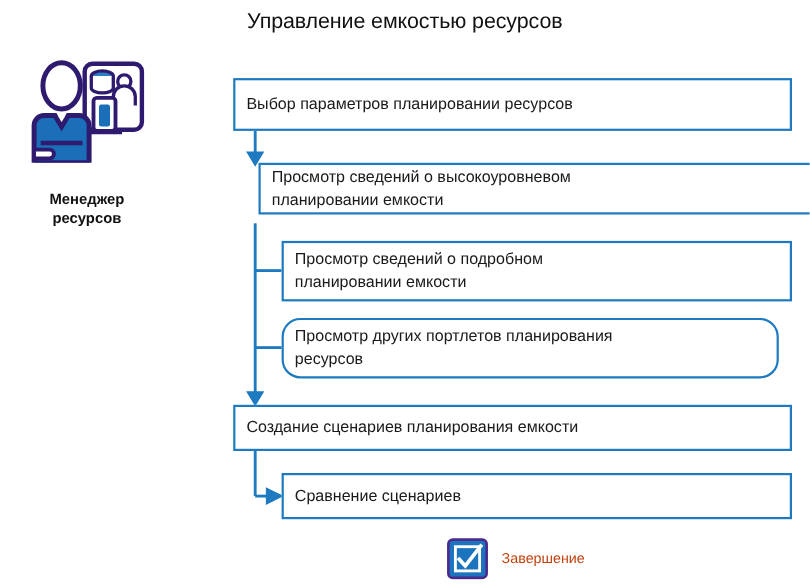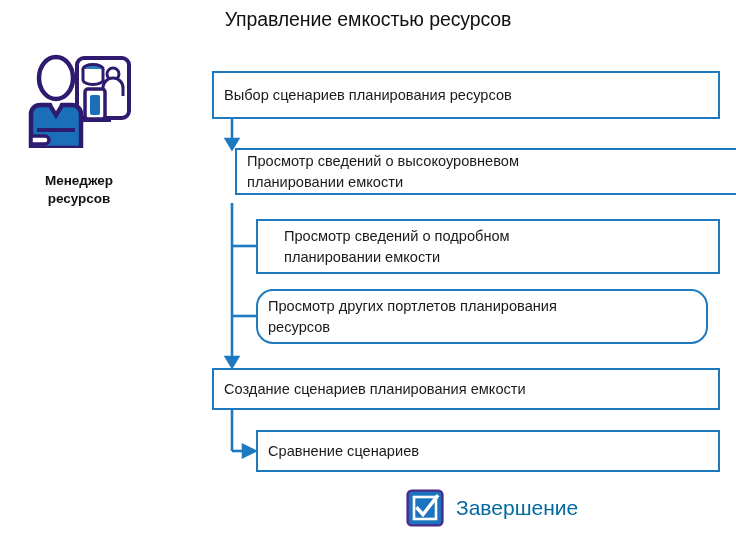--- a/index.html
+++ b/index.html
@@ -83,21 +83,21 @@
     display: block;
     padding: 0 0 0 10px;
     font-size: 14.6px;
     line-height: 21px;
     color: #1a1a1a;
     white-space: pre-line;
   }
 
   #node-1 { left: 212px; top: 71px;  width: 508px; height: 48px; }
   #node-2 { left: 212px; top: 148px; width: 508px; height: 47px; margin-left: 23px; }
-  #node-3 { left: 256px; top: 219px; width: 464px; height: 55px; padding-left: 16px; }
+  #node-3 { left: 256px; top: 219px; width: 464px; height: 55px; }
   #node-4 { left: 256px; top: 289px; width: 452px; height: 55px; border-radius: 17px; }
   #node-5 { left: 212px; top: 368px; width: 508px; height: 42px; }
   #node-6 { left: 256px; top: 430px; width: 464px; height: 42px; }
 
   #node-2 .node-label,
   #node-3 .node-label,
   #node-4 .node-label { align-self: center; }
 
   
   .legend {
@@ -107,22 +107,22 @@
     display: flex;
     align-items: center;
   }
   .legend-icon {
     width: 38px;
     height: 38px;
     display: block;
   }
   .legend-label {
     margin-left: 12px;
-    font-size: 21px;
-    color: #0369a1;
+    font-size: 13px;
+    color: #c2410c;
     line-height: 38px;
   }
 </style>
 </head>
 <body>
 
 <div id="diagram-root">
 
   <div class="title">Управление емкостью ресурсов</div>
 
@@ -167,21 +167,21 @@
 
       <line x1="232" y1="316" x2="256" y2="316"></line>
 
       <line x1="232" y1="410" x2="232" y2="451"></line>
       <line x1="232" y1="451" x2="244" y2="451"></line>
       <polygon points="243,445 243,457 255,451"></polygon>
     </g>
   </svg>
 
   <div class="node" id="node-1">
-    <span class="node-label">Выбор сценариев планирования ресурсов</span>
+    <span class="node-label">Выбор параметров планировании ресурсов</span>
   </div>
 
   <div class="node" id="node-2">
     <span class="node-label">Просмотр сведений о высокоуровневом
 планировании емкости</span>
   </div>
 
   <div class="node" id="node-3">
     <span class="node-label">Просмотр сведений о подробном
 планировании емкости</span>

